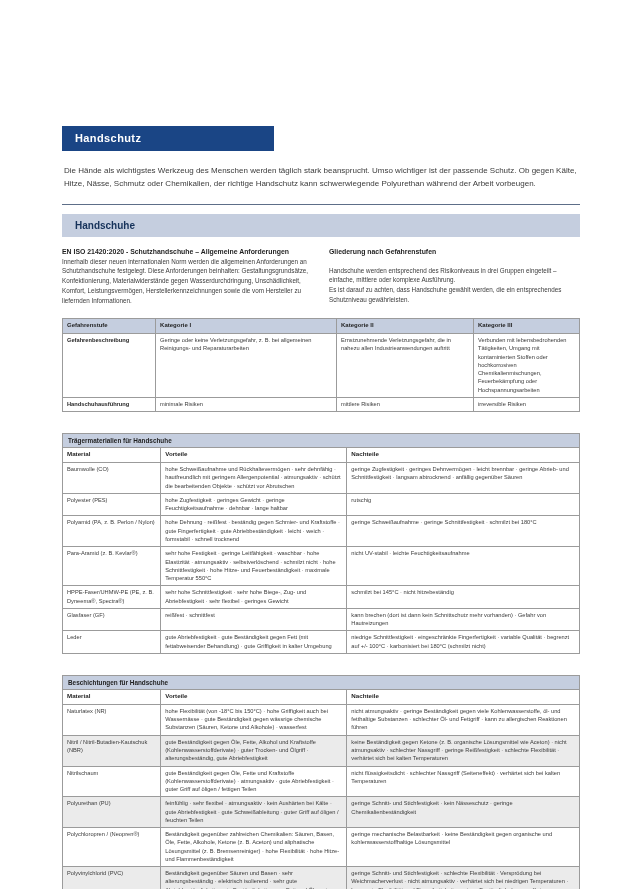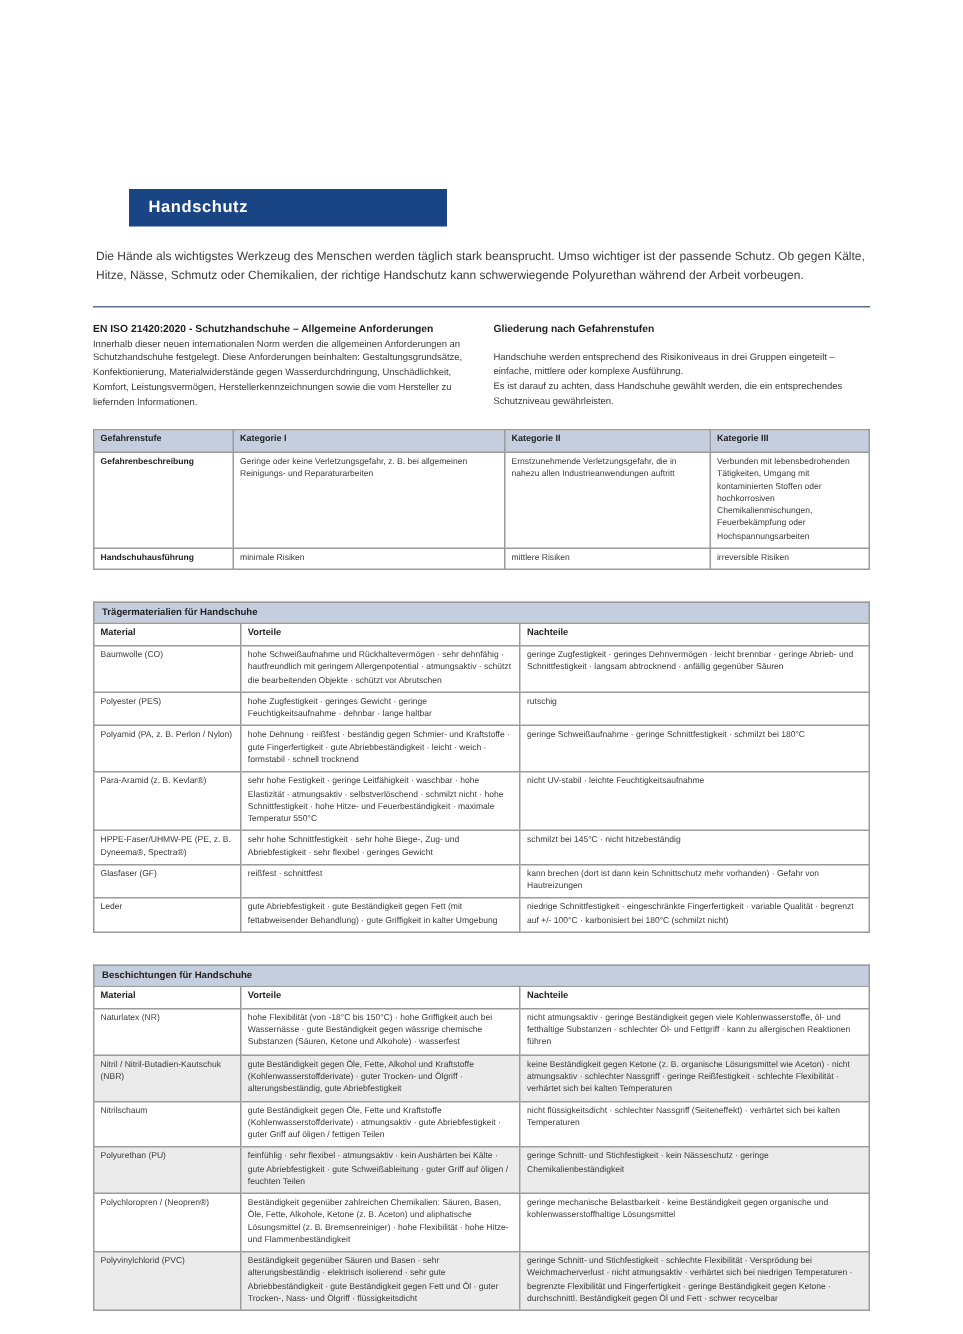--- a/index.html
+++ b/index.html
@@ -7,21 +7,20 @@
     width:642px; height:889px; background:#ffffff; overflow:hidden;
     font-family:"Liberation Sans", sans-serif; color:#3b3b3b;
     -webkit-font-smoothing:antialiased;
   }
   .page { padding:126px 62px 0 62px; }
 
   .title-bar {
     width:199px; background:#1a4585; color:#ffffff;
     font-weight:bold; font-size:11px; letter-spacing:.4px;
     padding:6px 0 7px 13px;
-    margin-left:24px;
   }
   .intro { font-size:8px; line-height:1.6; margin:14px 0 0 2px; }
   .rule { border:none; border-top:1px solid #5d6e88; margin:13px 0 0; }
 
   .band {
     margin-top:9px; background:#c5cedf; color:#16325a;
     font-weight:bold; font-size:10px; padding:6px 0 6px 13px;
   }
 
   .cols { display:flex; gap:16px; margin-top:11px; }
@@ -55,20 +54,21 @@
 <body>
 
 <div class="page">
 
   <div class="title-bar">Handschutz</div>
 
   <p class="intro">Die Hände als wichtigstes Werkzeug des Menschen werden täglich stark beansprucht. Umso wichtiger ist der passende Schutz. Ob gegen Kälte, Hitze, Nässe, Schmutz oder Chemikalien, der richtige Handschutz kann schwerwiegende Polyurethan während der Arbeit vorbeugen.</p>
 
   <hr class="rule">
 
+  <div class="band">Handschuhe</div>
 
   <div class="cols">
     <div class="col left">
       <h3>EN ISO 21420:2020 - Schutzhandschuhe – Allgemeine Anforderungen</h3>
       <p>Innerhalb dieser neuen internationalen Norm werden die allgemeinen Anforderungen an Schutzhandschuhe festgelegt. Diese Anforderungen beinhalten: Gestaltungsgrundsätze, Konfektionierung, Materialwiderstände gegen Wasserdurchdringung, Unschädlichkeit, Komfort, Leistungsvermögen, Herstellerkennzeichnungen sowie die vom Hersteller zu liefernden Informationen.</p>
     </div>
     <div class="col right">
       <h3>Gliederung nach Gefahrenstufen</h3>
       <p>Handschuhe werden entsprechend des Risikoniveaus in drei Gruppen eingeteilt – einfache, mittlere oder komplexe Ausführung.</p>
       <p>Es ist darauf zu achten, dass Handschuhe gewählt werden, die ein entsprechendes Schutzniveau gewährleisten.</p>

